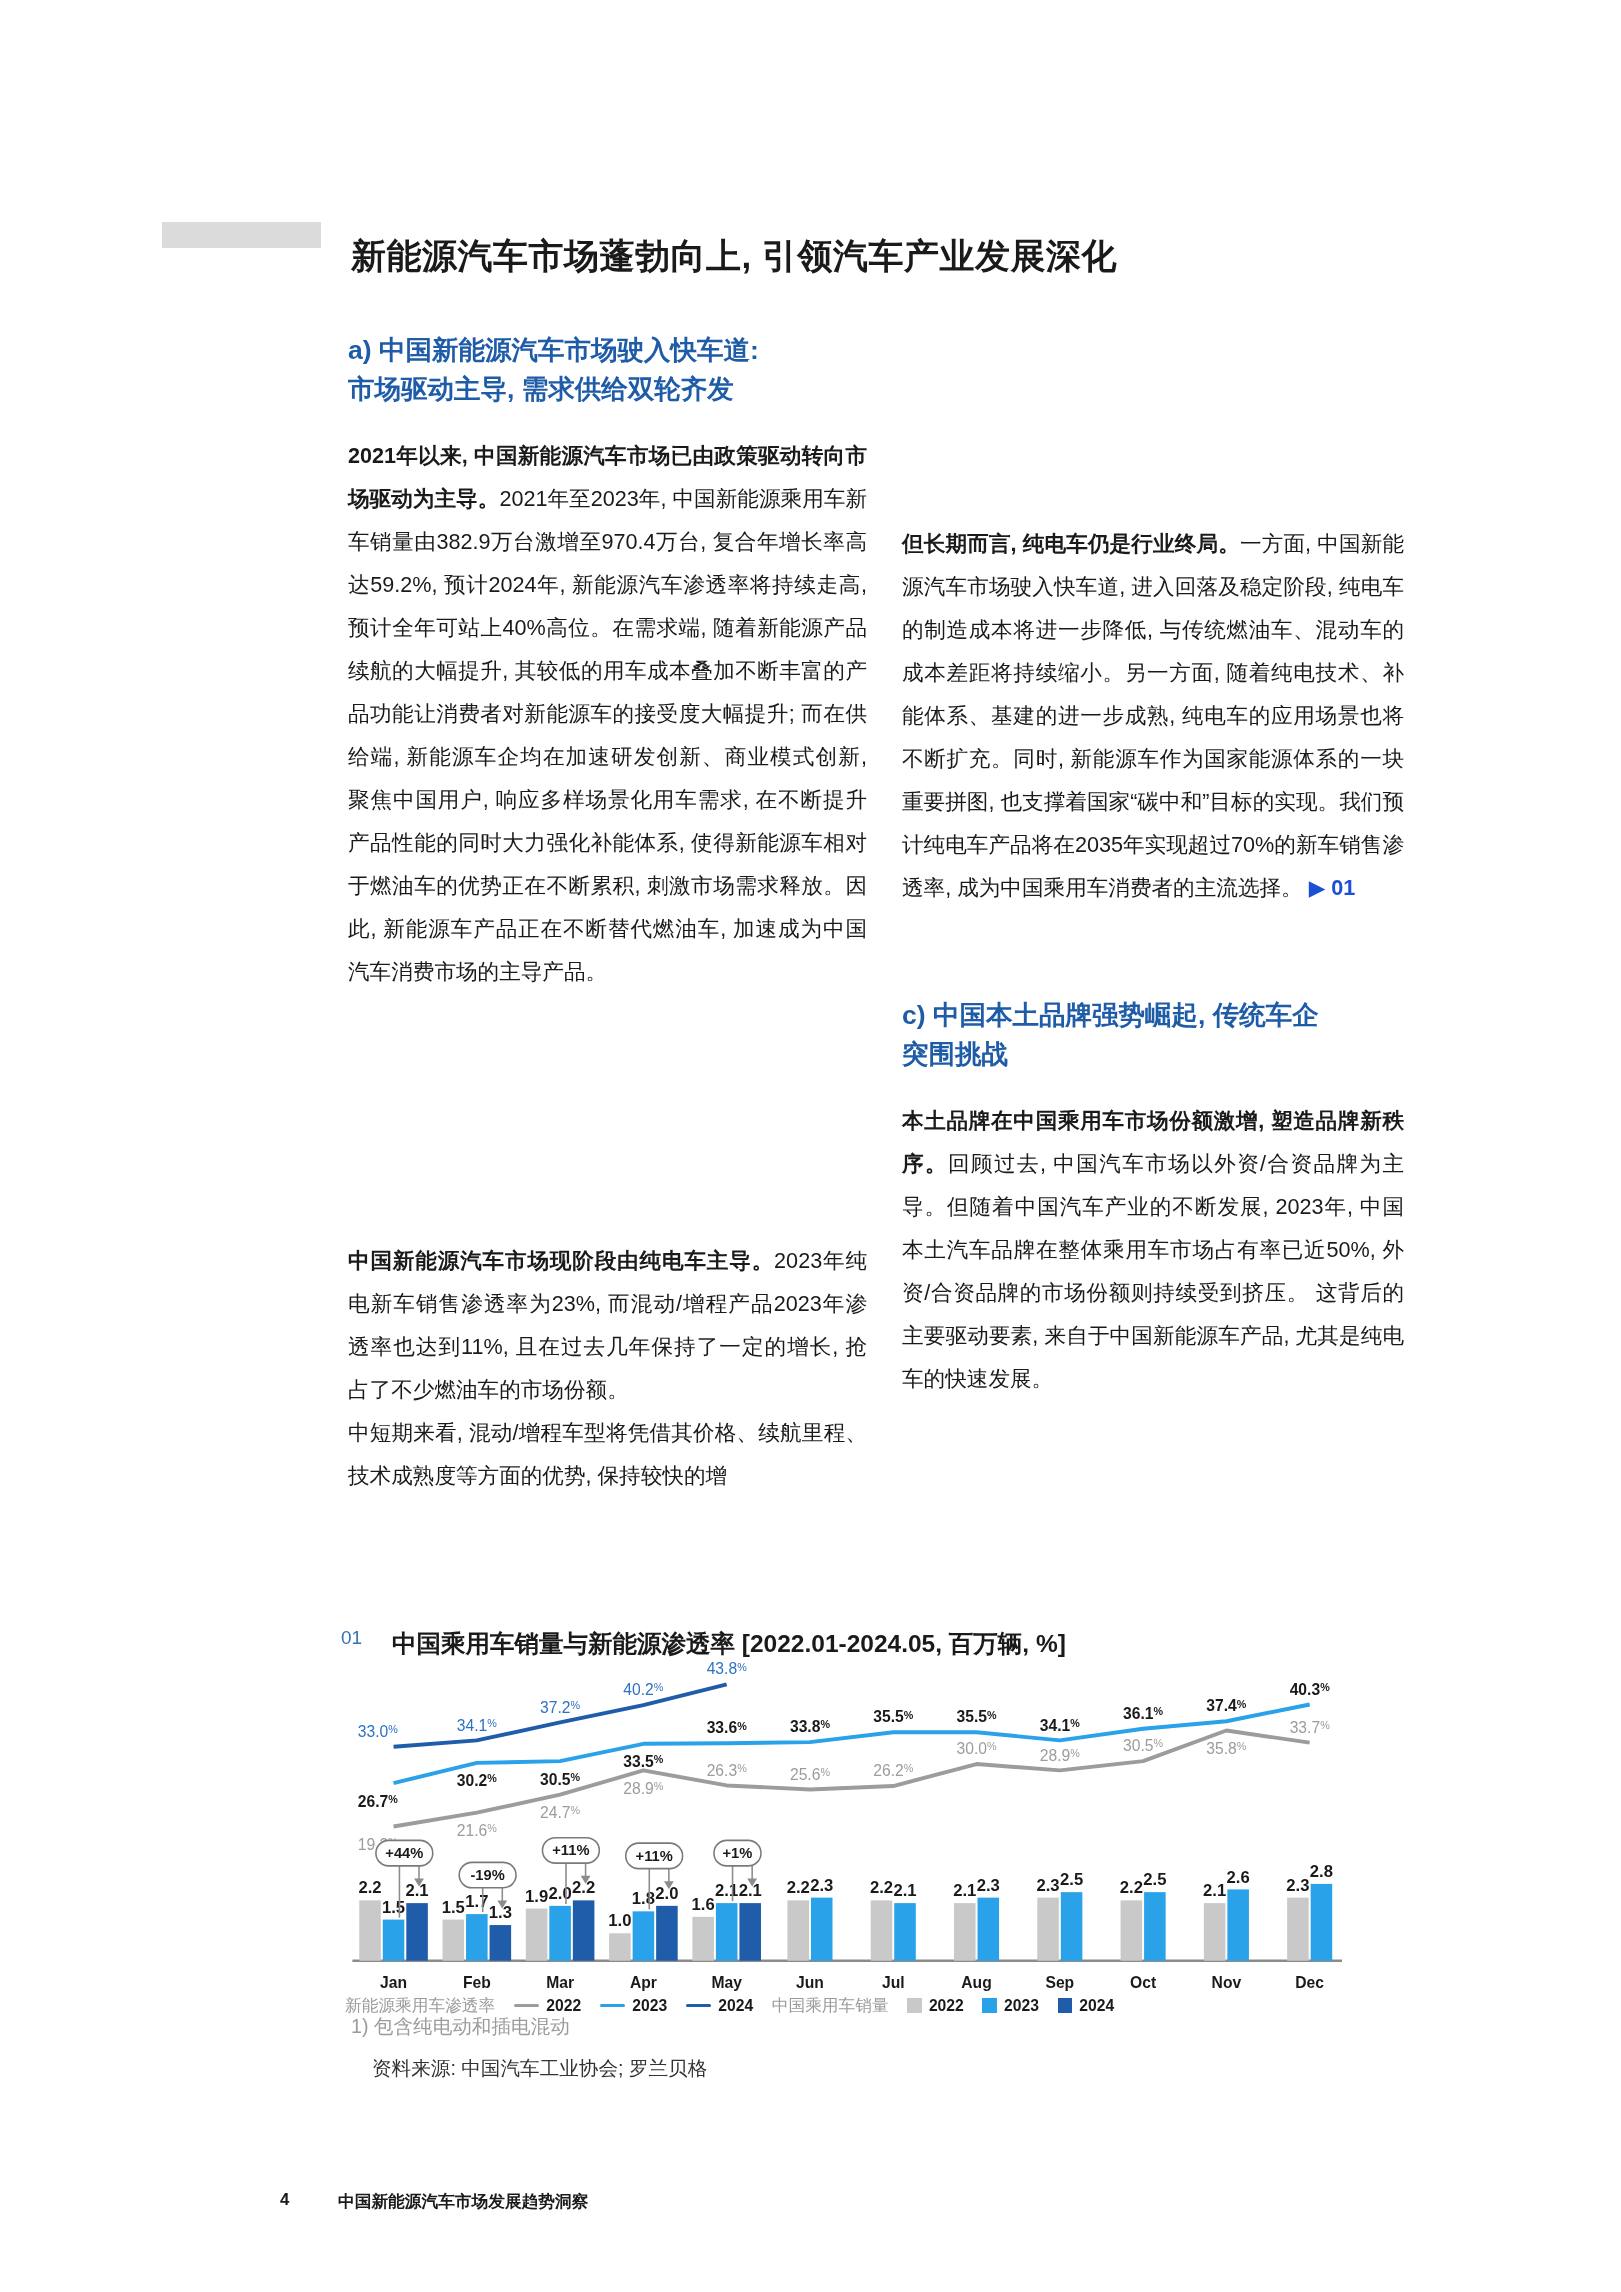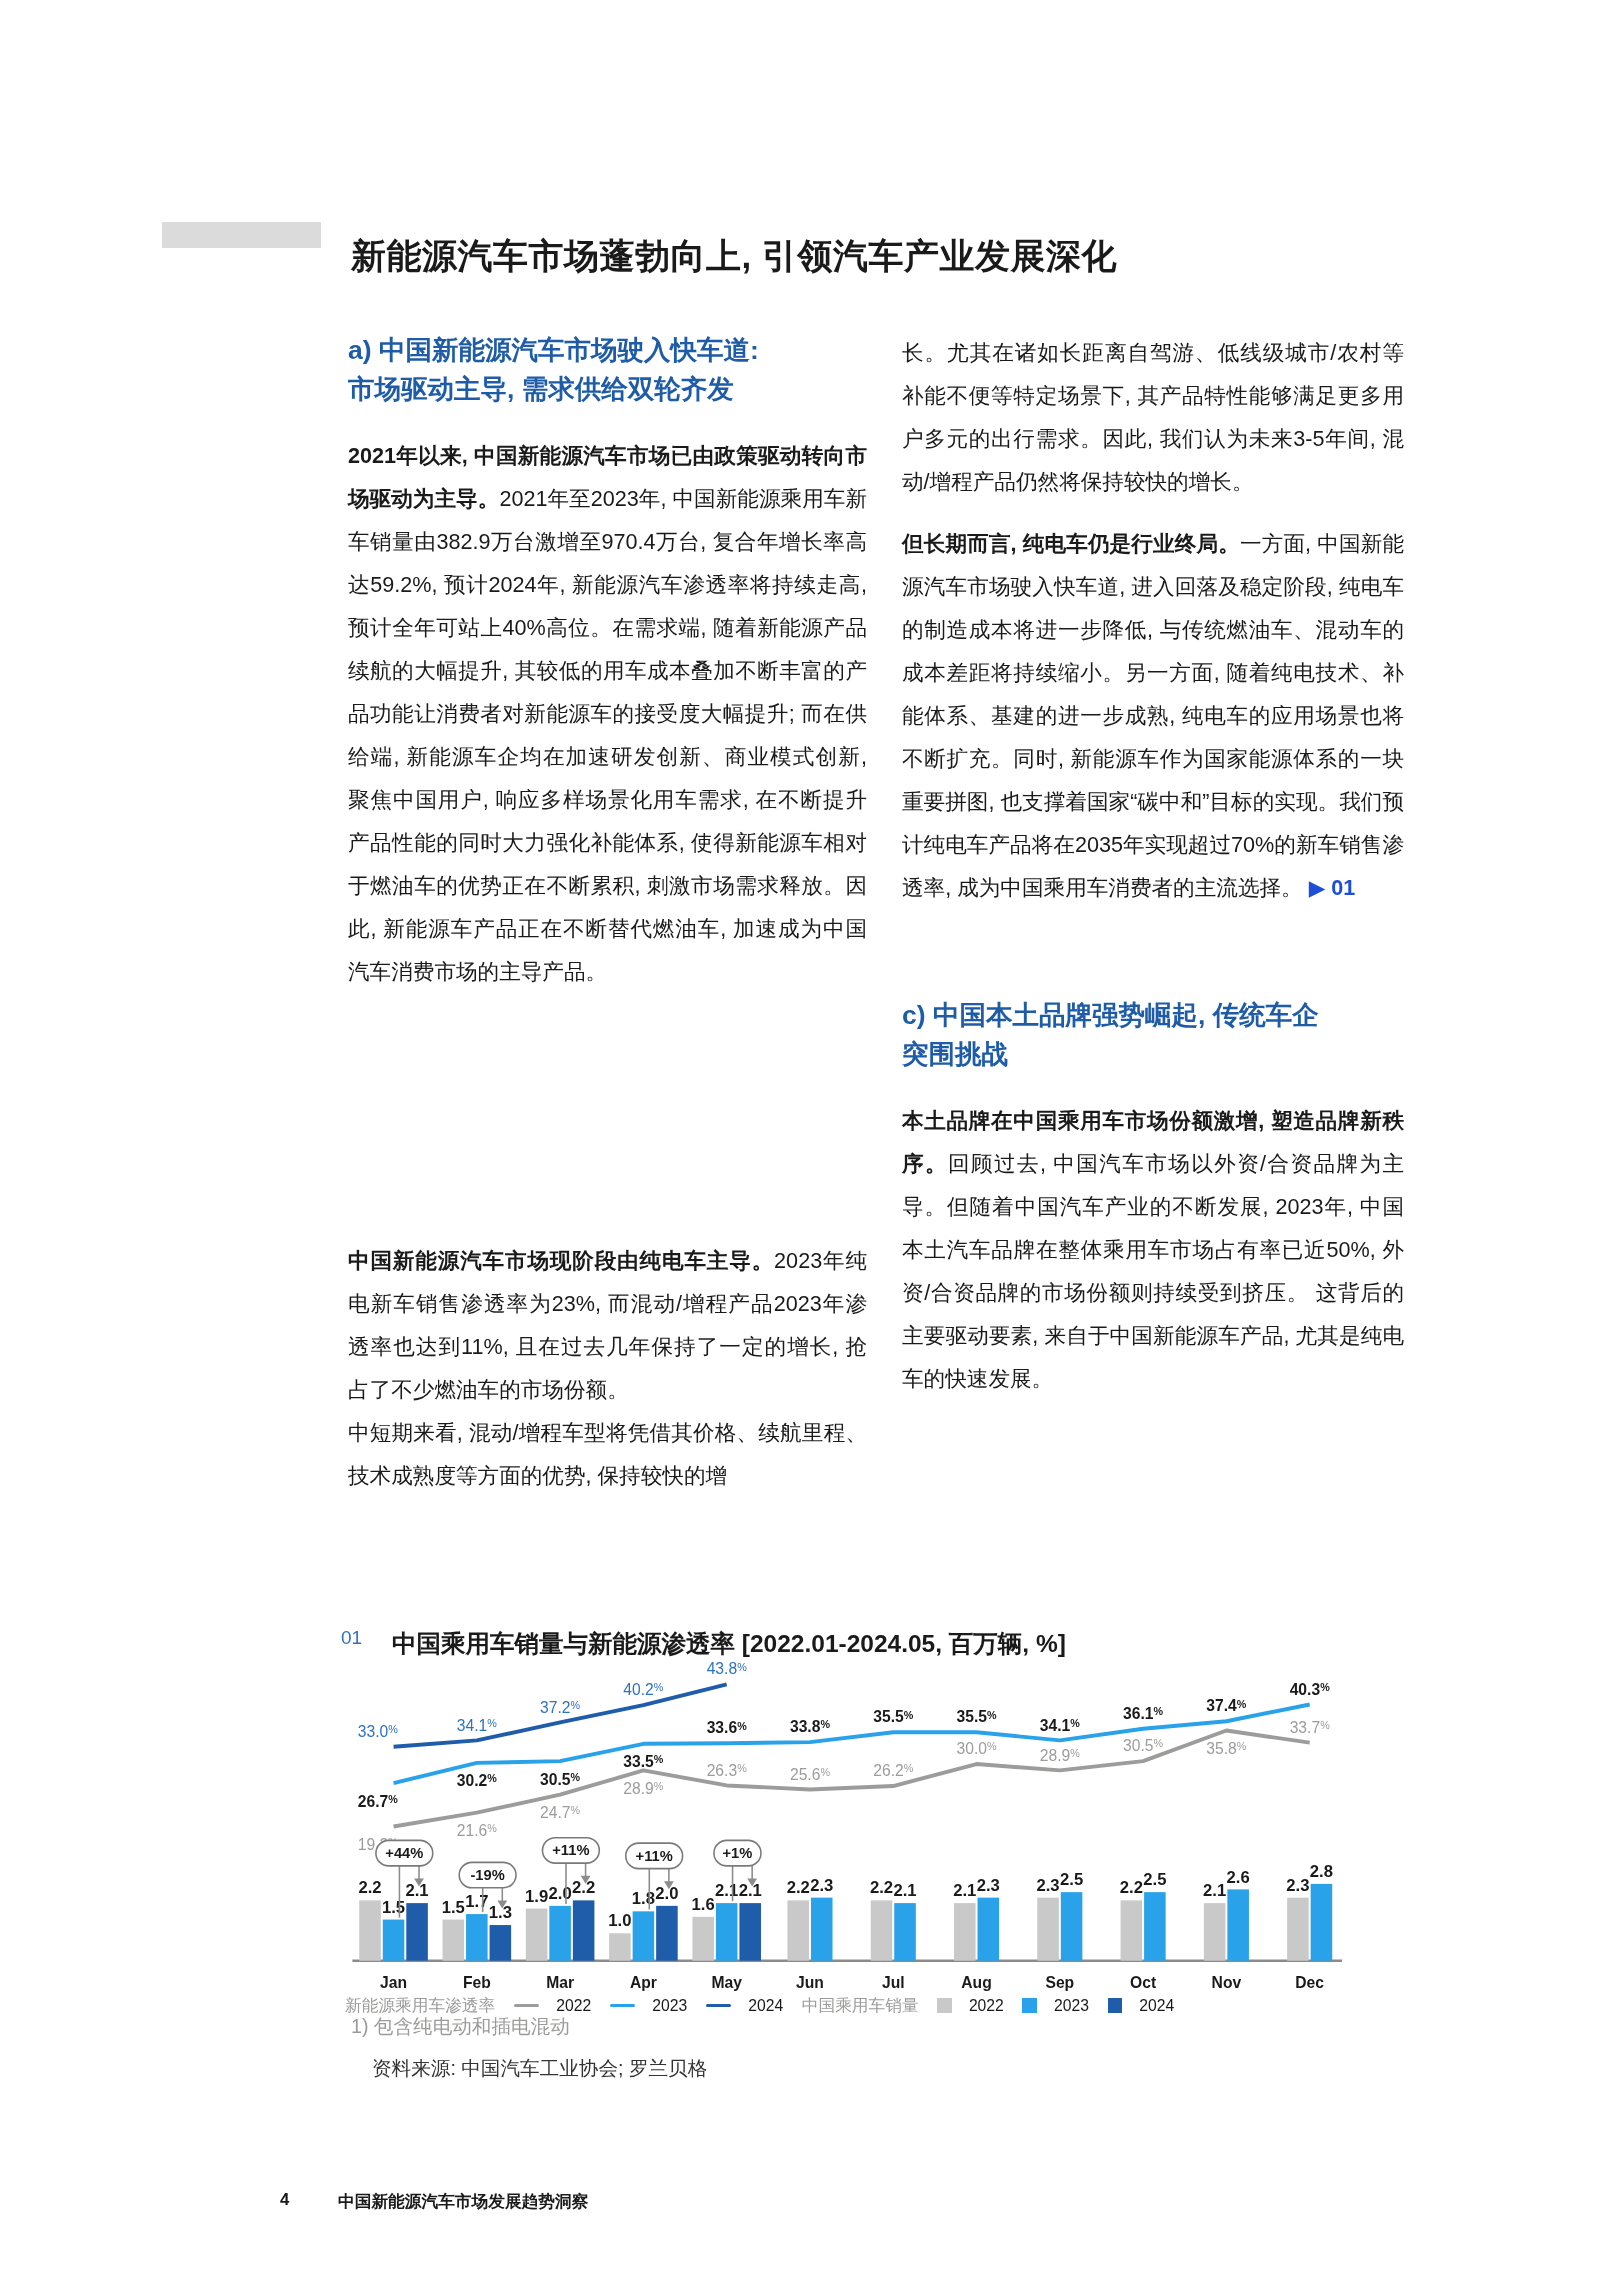--- a/index.html
+++ b/index.html
@@ -12,21 +12,21 @@
   .col-r{left:902px;width:502px;}
   .sec-h{font-size:26.5px;font-weight:700;color:#1F5CA8;line-height:39px;white-space:pre-line;}
   .para{font-size:21.6px;line-height:43px;text-align:justify;}
   .lead{font-weight:700;}
   .ref{color:#1d4ed8;font-weight:700;white-space:nowrap;}
   .chart-id{left:341px;top:1627px;font-size:19px;font-weight:400;color:#3572B4;}
   .chart-title{left:392px;top:1627px;font-size:24.5px;font-weight:700;}
   .chart-svg{left:323px;top:1647px;}
   .legend{left:345px;top:1994px;display:flex;gap:18.6px;align-items:center;}
   .lg-title{color:#9B9B9A;font-size:16.7px;}
-  .lg-item{display:flex;align-items:center;gap:17px;font-size:15.7px;font-weight:400;color:#1a1a1a;}
+  .lg-item{display:flex;align-items:center;gap:7px;font-size:15.7px;font-weight:700;color:#1a1a1a;}
   .lsw{width:25.5px;height:3.9px;border-radius:2px;display:inline-block;background:#999;}
   .bsw{width:14.7px;height:14.7px;display:inline-block;background:#999;}
   .footnote{left:351px;top:2013px;font-size:19.6px;color:#9B9B9A;}
   .source{left:372px;top:2055px;font-size:19.6px;color:#333;}
   .pg-num{left:280px;top:2190px;font-size:16.7px;font-weight:700;}
   .doc-title{left:338px;top:2190px;font-size:16.7px;font-weight:700;}
 </style>
 </head>
 <body>
 
@@ -37,21 +37,20 @@
 
   <div class="abs col-l sec-h" style="top:331px">a) 中国新能源汽车市场驶入快车道: 
 市场驱动主导, 需求供给双轮齐发</div>
   <div class="abs col-l para" style="top:434px"><span class="lead">2021年以来, 中国新能源汽车市场已由政策驱动转向市场驱动为主导。</span><span>2021年至2023年, 中国新能源乘用车新车销量由382.9万台激增至970.4万台, 复合年增长率高达59.2%, 预计2024年, 新能源汽车渗透率将持续走高, 预计全年可站上40%高位。在需求端, 随着新能源产品续航的大幅提升, 其较低的用车成本叠加不断丰富的产品功能让消费者对新能源车的接受度大幅提升; 而在供给端, 新能源车企均在加速研发创新、商业模式创新, 聚焦中国用户, 响应多样场景化用车需求, 在不断提升产品性能的同时大力强化补能体系, 使得新能源车相对于燃油车的优势正在不断累积, 刺激市场需求释放。因此, 新能源车产品正在不断替代燃油车, 加速成为中国汽车消费市场的主导产品。</span></div>
 
   <div class="abs col-l" style="top:1239px">
     <div class="para"><span class="lead">中国新能源汽车市场现阶段由纯电车主导。</span><span>2023年纯电新车销售渗透率为23%, 而混动/增程产品2023年渗透率也达到11%, 且在过去几年保持了一定的增长, 抢占了不少燃油车的市场份额。</span></div>
     <div class="para">中短期来看, 混动/增程车型将凭借其价格、续航里程、技术成熟度等方面的优势, 保持较快的增</div>
   </div>
 
-  <div class="abs col-r para" style="top:331px">长。尤其在诸如长距离自驾游、低线级城市/农村等补能不便等特定场景下, 其产品特性能够满足更多用户多元的出行需求。因此, 我们认为未来3-5年间, 混动/增程产品仍然将保持较快的增长。</div>
 
   <div class="abs col-r para" style="top:522px"><span class="lead">但长期而言, 纯电车仍是行业终局。</span><span>一方面, 中国新能源汽车市场驶入快车道, 进入回落及稳定阶段, 纯电车的制造成本将进一步降低, 与传统燃油车、混动车的成本差距将持续缩小。另一方面, 随着纯电技术、补能体系、基建的进一步成熟, 纯电车的应用场景也将不断扩充。同时, 新能源车作为国家能源体系的一块重要拼图, 也支撑着国家“碳中和”目标的实现。我们预计纯电车产品将在2035年实现超过70%的新车销售渗透率, 成为中国乘用车消费者的主流选择。</span> <span class="ref">▶ 01</span></div>
 
   <div class="abs col-r sec-h" style="top:996px">c) 中国本土品牌强势崛起, 传统车企
 突围挑战</div>
   <div class="abs col-r para" style="top:1099px"><span class="lead">本土品牌在中国乘用车市场份额激增, 塑造品牌新秩序。</span><span>回顾过去, 中国汽车市场以外资/合资品牌为主导。但随着中国汽车产业的不断发展, 2023年, 中国本土汽车品牌在整体乘用车市场占有率已近50%, 外资/合资品牌的市场份额则持续受到挤压。 这背后的主要驱动要素, 来自于中国新能源车产品, 尤其是纯电车的快速发展。</span></div>
 
   <div class="abs chart-id">01</div>
   <div class="abs chart-title">中国乘用车销量与新能源渗透率 [2022.01-2024.05, 百万辆, %]</div>
 

